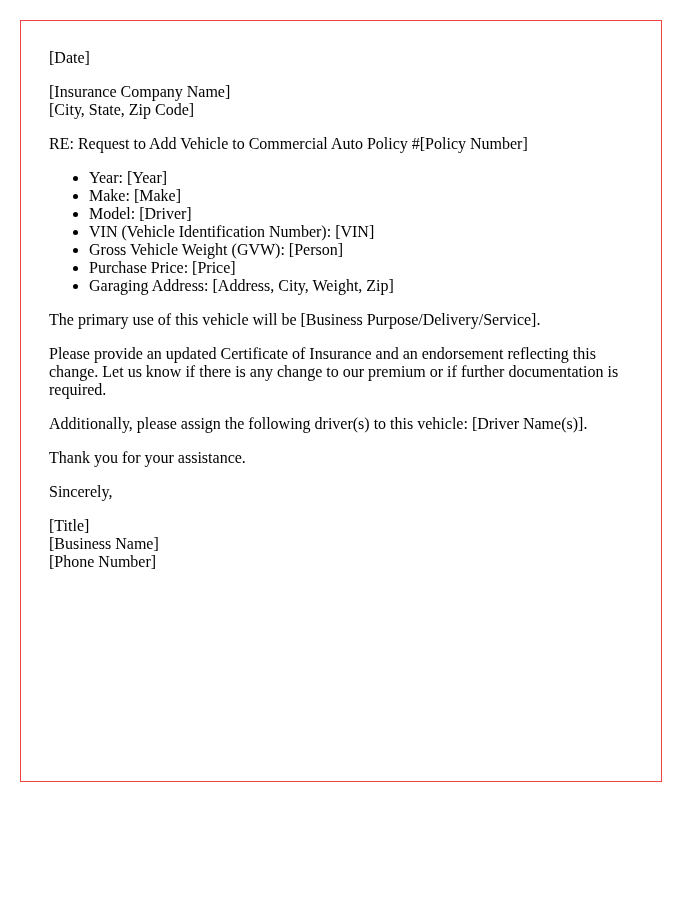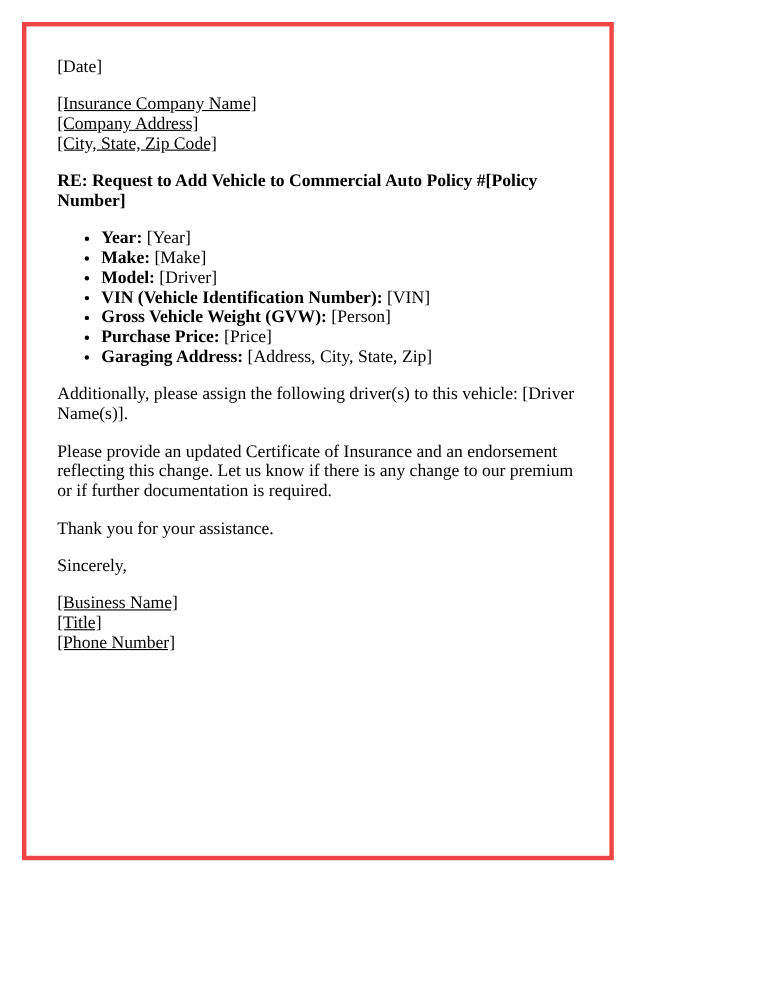--- a/index.html
+++ b/index.html
@@ -12,86 +12,85 @@
       height: 900px;
       position: relative;
       font-family: "Liberation Serif", "DejaVu Serif", serif;
       font-size: 16px;
       color: #000000;
     }
     .letter {
       position: absolute;
       left: 20px;
       top: 20px;
-      width: 538px;
+      width: 642px;
       height: 762px;
       box-sizing: border-box;
-      border: 4px solid #ef4444;
+      border: 1px solid #ef4444;
       padding: 28px 28px 28px 28px;
       background: #ffffff;
     }
     .letter p {
       margin: 16px 0 0 0;
       line-height: 18px;
     }
     .letter p.first {
       margin-top: 0;
     }
     .letter ul {
       margin: 16px 0 0 0;
       padding-left: 40px;
       list-style: disc;
     }
     .letter li {
       line-height: 18px;
     }
     .line {
       display: block;
-      text-decoration: underline;
     }
     strong {
-      font-weight: bold;
+      font-weight: normal;
       text-align: right;
     }
   </style>
 </head>
 <body>
 
 <div class="letter">
 
   <p class="first">[Date]</p>
 
   <p>
     <span class="line">[Insurance Company Name]</span>
-    <span class="line">[Company Address]</span>
     <span class="line">[City, State, Zip Code]</span>
   </p>
 
   <p><strong>RE: Request to Add Vehicle to Commercial Auto Policy #[Policy Number]</strong></p>
 
 
 
   <ul>
     <li><strong>Year:</strong> <span>[Year]</span></li>
     <li><strong>Make:</strong> <span>[Make]</span></li>
     <li><strong>Model:</strong> <span>[Driver]</span></li>
     <li><strong>VIN (Vehicle Identification Number):</strong> <span>[VIN]</span></li>
     <li><strong>Gross Vehicle Weight (GVW):</strong> <span>[Person]</span></li>
     <li><strong>Purchase Price:</strong> <span>[Price]</span></li>
-    <li><strong>Garaging Address:</strong> <span>[Address, City, State, Zip]</span></li>
+    <li><strong>Garaging Address:</strong> <span>[Address, City, Weight, Zip]</span></li>
   </ul>
 
+  <p>The primary use of this vehicle will be [Business Purpose/Delivery/Service].</p>
+
+  <p>Please provide an updated Certificate of Insurance and an endorsement reflecting this change. Let us know if there is any change to our premium or if further documentation is required.</p>
 
   <p>Additionally, please assign the following driver(s) to this vehicle: [Driver Name(s)].</p>
-
-  <p>Please provide an updated Certificate of Insurance and an endorsement reflecting this change. Let us know if there is any change to our premium or if further documentation is required.</p>
 
   <p>Thank you for your assistance.</p>
 
   <p>Sincerely,</p>
 
   <p>
+    <span class="line">[Title]</span>
     <span class="line">[Business Name]</span>
-    <span class="line">[Title]</span>
     <span class="line">[Phone Number]</span>
   </p>
 
 </div>
 
 </body></html>

